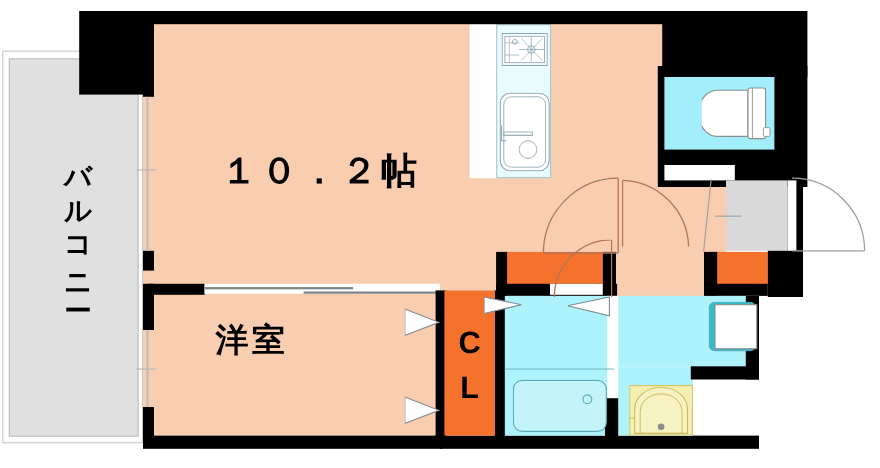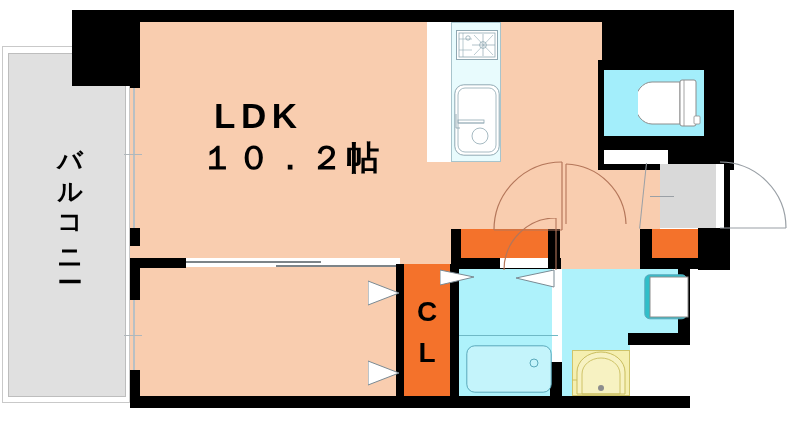--- a/index.html
+++ b/index.html
@@ -259,17 +259,17 @@
     <svg width="32" height="26" viewBox="0 0 32 26">
       <path d="M 0 1 L 31 13 L 0 25 Z" fill="#ffffff" stroke="#7a8a93" stroke-width="1"></path>
     </svg>
   </div>
   <div class="svgbox abs" style="left:368px; top:360px; width:32px; height:26px;">
     <svg width="32" height="26" viewBox="0 0 32 26">
       <path d="M 0 1 L 31 13 L 0 25 Z" fill="#ffffff" stroke="#7a8a93" stroke-width="1"></path>
     </svg>
   </div>
 
-  <div class="lbl lbl-ldk abs" style="left:214px; top:97px;">LDK</div>
-  <div class="lbl lbl-ldk-n abs" style="left:201px; top:140px;">１０．２帖</div>
-
+  <div class="lbl lbl-ldk-n abs" style="left:201px; top:140px;font-family:Liberation Mono, monospace;">１０．２帖</div>
+
+  <div class="lbl lbl-yo abs" style="left:196px; top:293px;">洋室</div>
 
 </div>
 
 </body></html>

